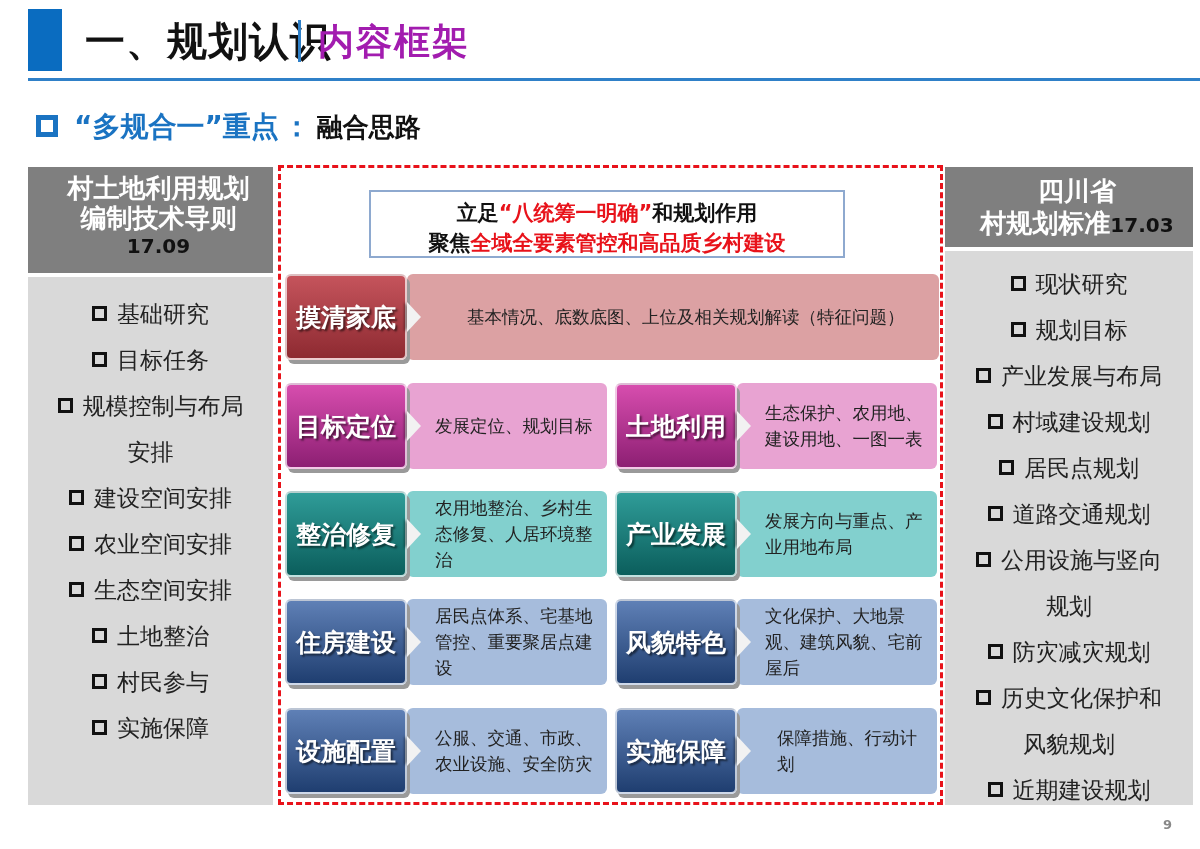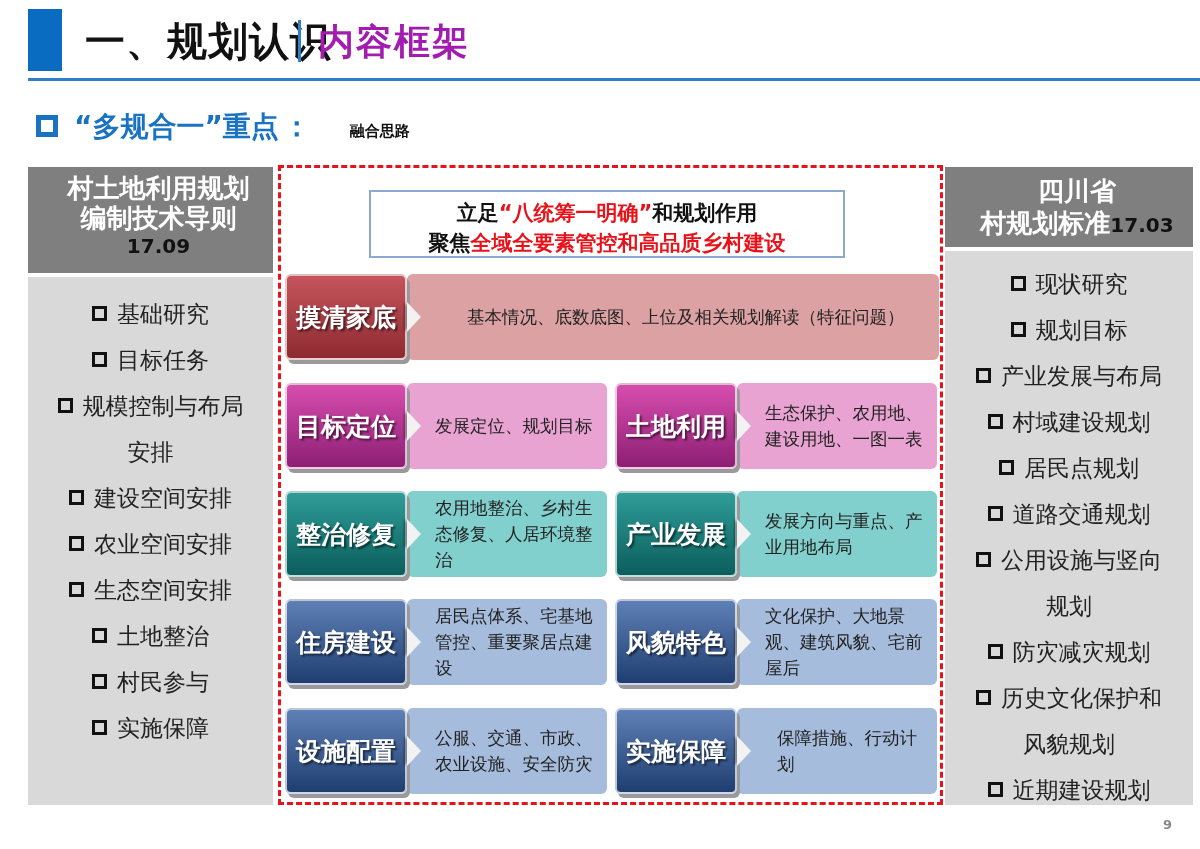--- a/index.html
+++ b/index.html
@@ -9,21 +9,21 @@
   .title-bar { position: absolute; left: 28px; top: 9px; width: 34px; height: 62px; background: #0a6cc0; }
   .title-main { position: absolute; left: 85px; top: 14px; font-size: 40px; font-weight: bold; color: #111; letter-spacing: 1px; }
   .title-sep { position: absolute; left: 298px; top: 20px; width: 3px; height: 42px; background: #2f80c8; }
   .title-sub { position: absolute; left: 318px; top: 18px; font-size: 36px; font-weight: bold; color: #a21caf; letter-spacing: 2px; }
   .title-rule { position: absolute; left: 28px; top: 78px; width: 1172px; height: 3px; background: #2f80c8; }
 
   .subtitle { position: absolute; left: 36px; top: 108px; display: flex; align-items: baseline; }
   .subtitle .sq { display: inline-block; width: 22px; height: 22px; border: 5px solid #1a73c2; margin-right: 16px; position: relative; top: 1px; }
   .subtitle .blue { font-size: 28px; font-weight: bold; color: #1a73c2; }
   .subtitle .colon { font-size: 28px; font-weight: bold; color: #1a73c2; margin: 0 6px 0 4px; }
-  .subtitle .black { font-size: 15px; font-weight: bold; color: #111; margin-left: 33px; }
+  .subtitle .black { font-size: 26px; font-weight: bold; color: #111; }
 
   
   .side { position: absolute; top: 167px; background: #d9d9d9; }
   .side-head { background: #7f7f7f; color: #fff; text-align: center; font-weight: bold; padding-left: 16px; }
   .left-col { left: 28px; width: 245px; height: 638px; }
   .left-col .side-head { height: 106px; padding-top: 6px; font-size: 26px; line-height: 30px; }
   .left-col .side-head .ver { color: #111; font-size: 20px; line-height: 26px; }
   .right-col { left: 945px; width: 248px; height: 638px; }
   .right-col .side-head { height: 80px; padding-top: 8px; font-size: 26px; line-height: 32px; }
   .right-col .side-head .ver { color: #111; font-size: 20px; }

